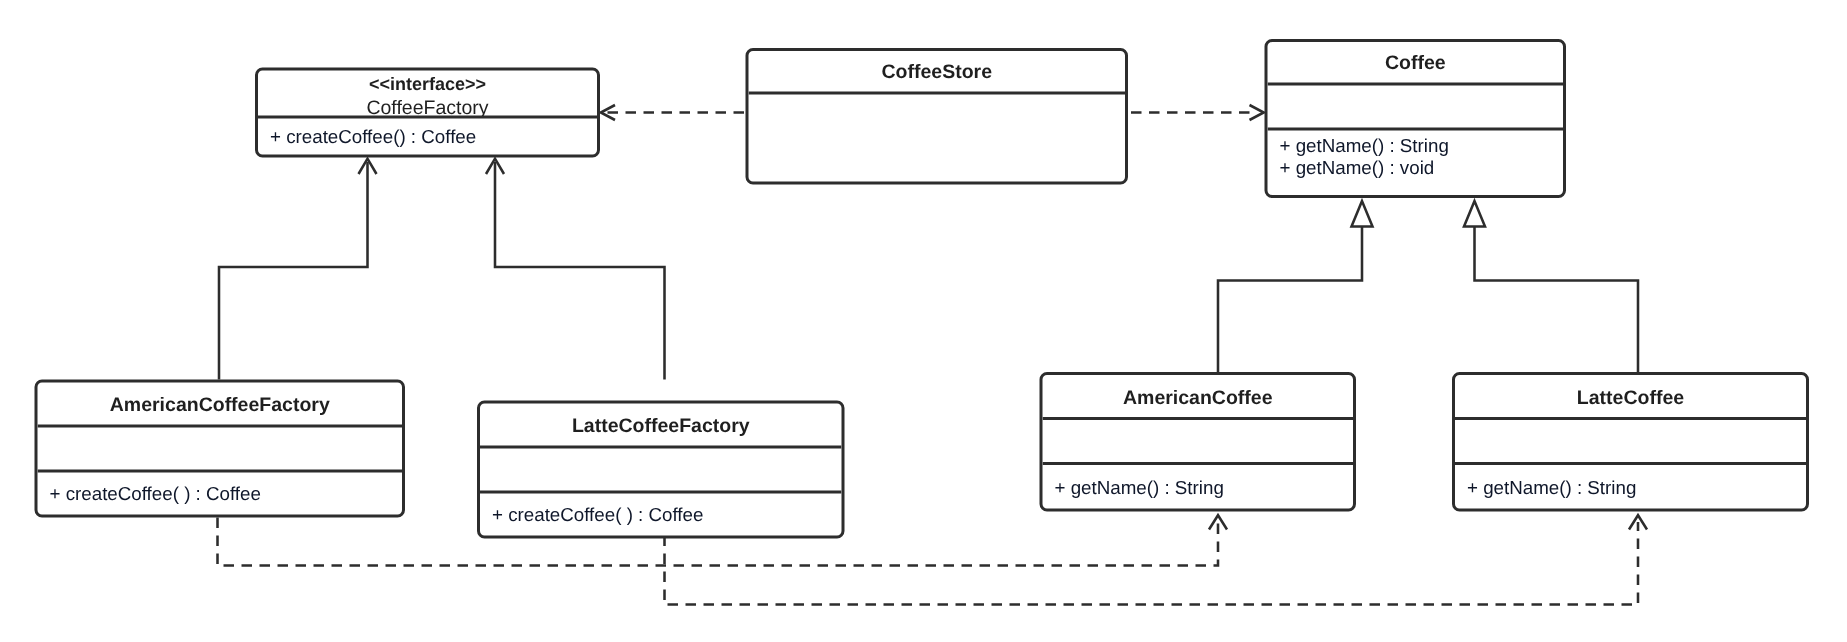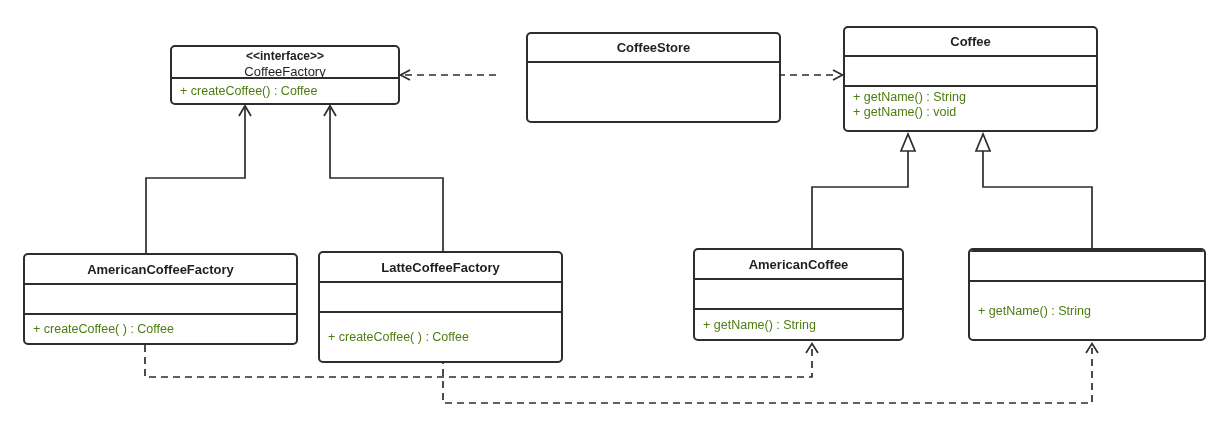--- a/index.html
+++ b/index.html
@@ -53,21 +53,21 @@
   .stereotype-line {
     text-align: center;
     font-weight: bold;
     font-size: 12px;
     color: #1f1f1f;
     line-height: 15px;
   }
   .methods { padding: 0 0 0 8px; overflow: hidden; }
   .method-line {
     font-size: 12.5px;
-    color: #4d7c0f;
+    color: #0f172a;
     white-space: nowrap;
   }
   .method-single { display: flex; align-items: center; height: 100%; }
   .method-stack { line-height: 15px; padding-top: 3px; }
 </style>
 </head>
 <body>
 
 <div id="canvas">
 
@@ -117,58 +117,59 @@
   <div class="uml-box" style="left:170px; top:45px; width:230px; height:60px;">
     <div class="compartment" style="height:30px; padding-top:2px;">
       <div class="stereotype-line">&lt;&lt;interface&gt;&gt;</div>
       <div class="title-line">CoffeeFactory</div>
     </div>
     <div class="compartment grow methods divider-top">
       <div class="method-line method-single">+ createCoffee() : Coffee</div>
     </div>
   </div>
 
-  <div class="uml-box" style="left:526px; top:32px; width:255px; height:91px;">
+  <div class="uml-box" style="left:497px; top:32px; width:255px; height:91px;">
     <div class="compartment title-center" style="height:27px;">CoffeeStore</div>
     <div class="compartment divider-top" style="height:30px;"></div>
   </div>
 
-  <div class="uml-box" style="left:843px; top:26px; width:255px; height:106px;">
+  <div class="uml-box" style="left:843px; top:26px; width:201px; height:106px;">
     <div class="compartment title-center" style="height:27px;">Coffee</div>
     <div class="compartment divider-top" style="height:30px;"></div>
     <div class="compartment grow methods divider-top method-stack">
       <div class="method-line">+ getName() : String</div>
       <div class="method-line">+ getName() : void</div>
     </div>
   </div>
 
-  <div class="uml-box" style="left:23px; top:253px; width:275px; height:92px;">
+  <div class="uml-box" style="left:23px; top:253px; width:247px; height:92px;">
     <div class="compartment title-center" style="height:28px;">AmericanCoffeeFactory</div>
     <div class="compartment divider-top" style="height:30px;"></div>
     <div class="compartment grow methods divider-top">
       <div class="method-line method-single">+ createCoffee( ) : Coffee</div>
     </div>
   </div>
 
-  <div class="uml-box" style="left:318px; top:251px; width:245px; height:112px;">
+  <div class="uml-box" style="left:318px; top:267px; width:245px; height:92px;">
     <div class="compartment title-center" style="height:28px;">LatteCoffeeFactory</div>
     <div class="compartment divider-top" style="height:30px;"></div>
     <div class="compartment grow methods divider-top">
       <div class="method-line method-single">+ createCoffee( ) : Coffee</div>
     </div>
   </div>
 
   <div class="uml-box" style="left:693px; top:248px; width:211px; height:93px;">
     <div class="compartment title-center" style="height:28px;">AmericanCoffee</div>
     <div class="compartment divider-top" style="height:30px;"></div>
     <div class="compartment grow methods divider-top">
       <div class="method-line method-single">+ getName() : String</div>
     </div>
   </div>
 
   <div class="uml-box" style="left:968px; top:248px; width:238px; height:93px;">
+    <div class="compartment title-center" style="height:28px;">LatteCoffee</div>
     <div class="compartment divider-top" style="height:30px;"></div>
     <div class="compartment grow methods divider-top">
       <div class="method-line method-single">+ getName() : String</div>
     </div>
   </div>
 
 </div>
 
 </body></html>

